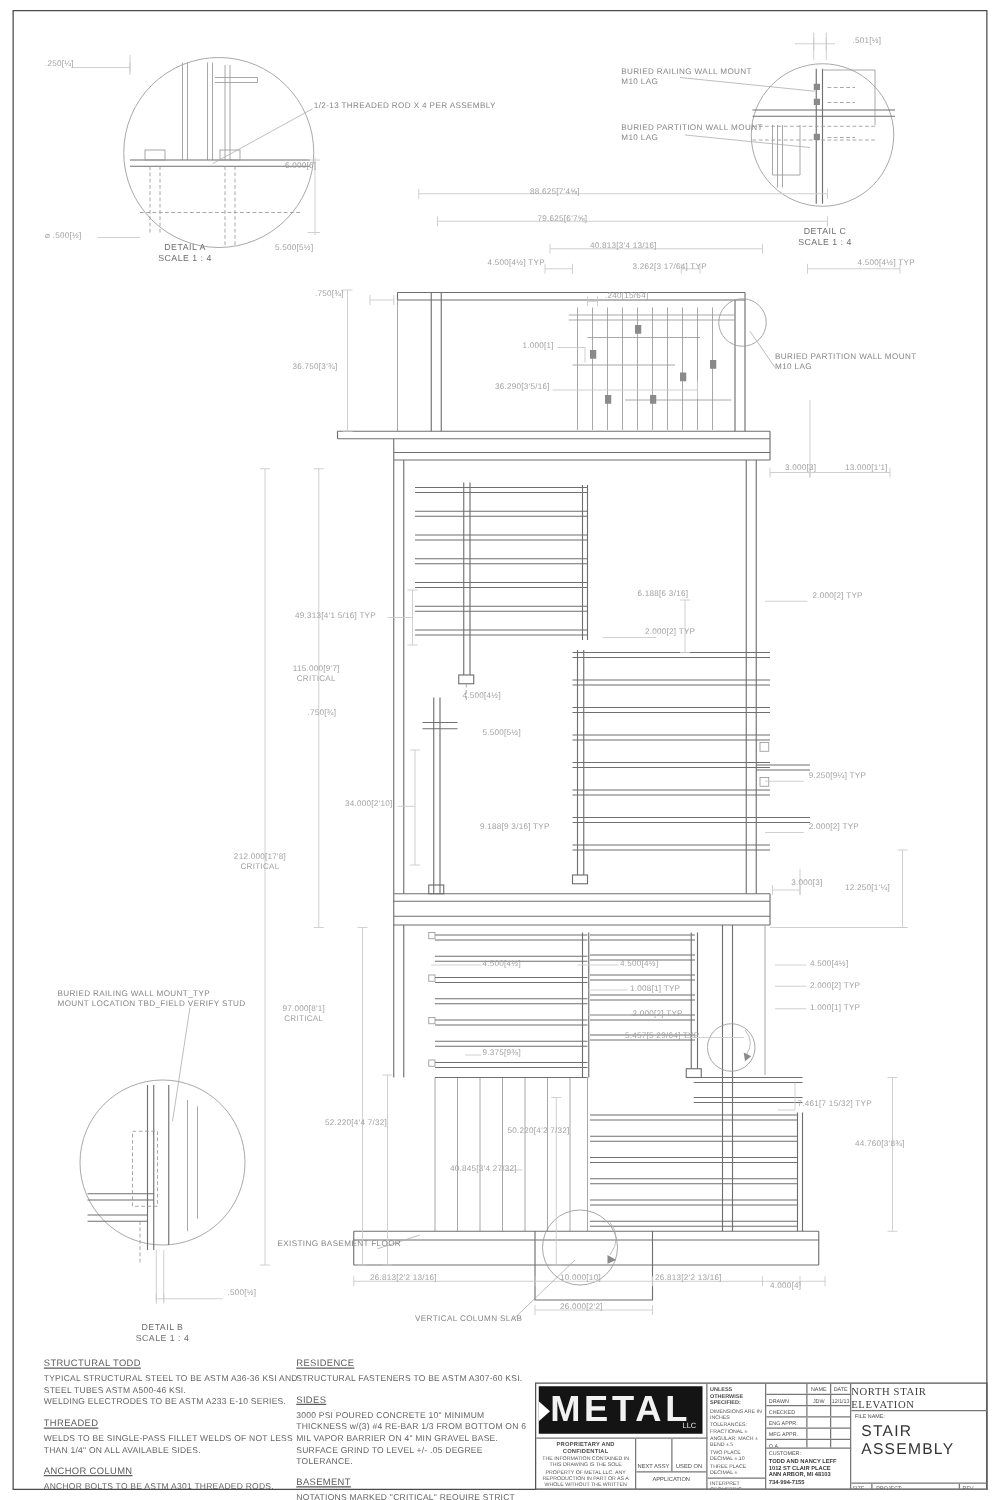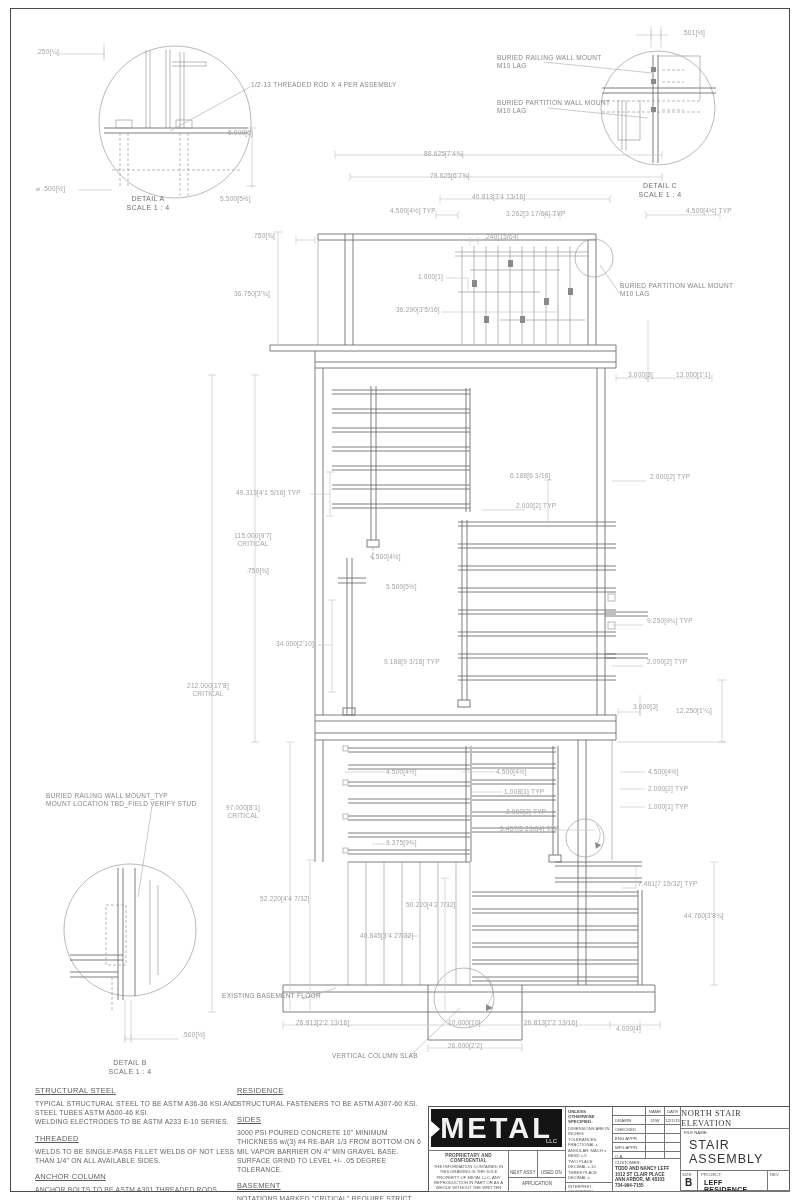--- a/index.html
+++ b/index.html
@@ -43,21 +43,21 @@
   .g-row{display:flex;border-bottom:1px solid #777;height:8px;align-items:center;}
   .g-row:last-child{border-bottom:none;}
   .g-c1{width:30px;font-size:4.3px;padding-left:2px;border-right:1px solid #777;height:100%;display:flex;align-items:center;}
   .g-c2{width:18px;font-size:4.3px;text-align:center;border-right:1px solid #777;height:100%;display:flex;align-items:center;justify-content:center;}
   .g-c3{flex:1;font-size:4.3px;text-align:center;height:100%;display:flex;align-items:center;justify-content:center;}
   .cust-lab{font-size:4.3px;padding:1px 2px;}
   .cust-val{font-size:4.6px;font-weight:bold;line-height:1.25;padding:0 2px;white-space:pre-line;color:#3c3c3c;}
   .tb-title{height:21px;border-bottom:1px solid #777;display:flex;align-items:center;justify-content:center;
             font-size:8.5px;letter-spacing:.5px;color:#3d3d3d;font-family:Liberation Serif, serif;}
   .tb-filelab{font-size:4.3px;padding:1px 3px;}
-  .tb-filename{font-size:12.5px;letter-spacing:1px;color:#333;padding:2px 0 4px 8px;border-bottom:1px solid #777;}
+  .tb-filename{font-size:12.5px;letter-spacing:1px;color:#333;padding:2px 0 20px 8px;border-bottom:1px solid #777;}
   .tb-sizerow{display:flex;height:19px;border-bottom:1px solid #777;}
   .sz{width:16px;border-right:1px solid #777;position:relative;}
   .sz .mini{position:absolute;left:1px;top:1px;}
   .sz b{position:absolute;left:4px;top:6px;font-size:10px;color:#222;}
   .pj{flex:1;position:relative;border-right:1px solid #777;}
   .pj .mini{position:absolute;left:3px;top:1px;}
   .pj b{position:absolute;left:6px;top:8px;font-size:7px;letter-spacing:.3px;color:#222;}
   .rv{width:22px;position:relative;}
   .rv .mini{position:absolute;left:2px;top:1px;}
   .mini{font-size:4.3px;color:#5a5a5a;}
@@ -227,21 +227,21 @@
   <div class="lbl" style="left:296px;top:1019px">26.813[2'2 13/16]</div>
   <div class="lbl" style="left:448px;top:1019px">10.000[10]</div>
   <div class="lbl" style="left:524px;top:1019px">26.813[2'2 13/16]</div>
   <div class="lbl" style="left:616px;top:1025px">4.000[4]</div>
   <div class="lbl" style="left:448px;top:1042px">26.000[2'2]</div>
   <div class="lbl ca" style="left:332px;top:1052px">VERTICAL COLUMN SLAB</div>
   <div class="lbl" style="left:182px;top:1031px">.500[½]</div>
   <div class="dtitle" style="left:98px;top:1058px;width:64px"><span>DETAIL B</span><br><span>SCALE 1 : 4</span></div>
 
   <div class="notes" style="left:35px;top:1086px;width:205px">
-    <div class="note-h">STRUCTURAL STEEL</div>
+    <div class="note-h">STRUCTURAL TODD</div>
     <div class="note-b">TYPICAL STRUCTURAL STEEL TO BE ASTM A36-36 KSI AND STEEL TUBES ASTM A500-46 KSI.
 WELDING ELECTRODES TO BE ASTM A233 E-10 SERIES.</div>
     <div class="note-h">THREADED</div>
     <div class="note-b">WELDS TO BE SINGLE-PASS FILLET WELDS OF NOT LESS THAN 1/4" ON ALL AVAILABLE SIDES.</div>
     <div class="note-h">ANCHOR COLUMN</div>
     <div class="note-b">ANCHOR BOLTS TO BE ASTM A301 THREADED RODS.</div>
   </div>
 
   <div class="notes" style="left:237px;top:1086px;width:190px">
     <div class="note-h">RESIDENCE</div>

